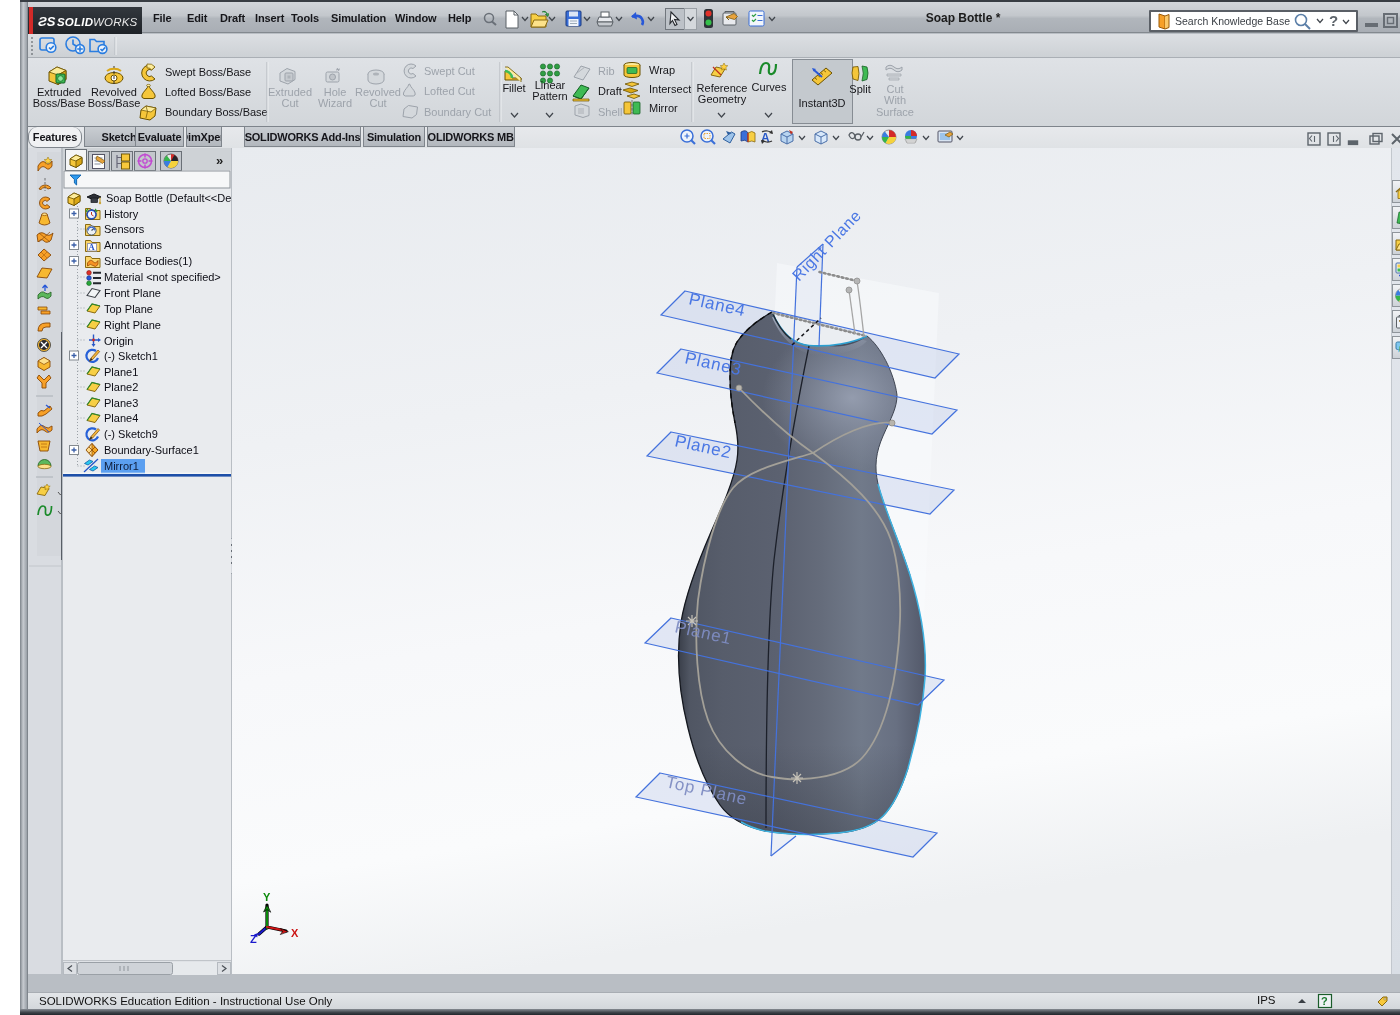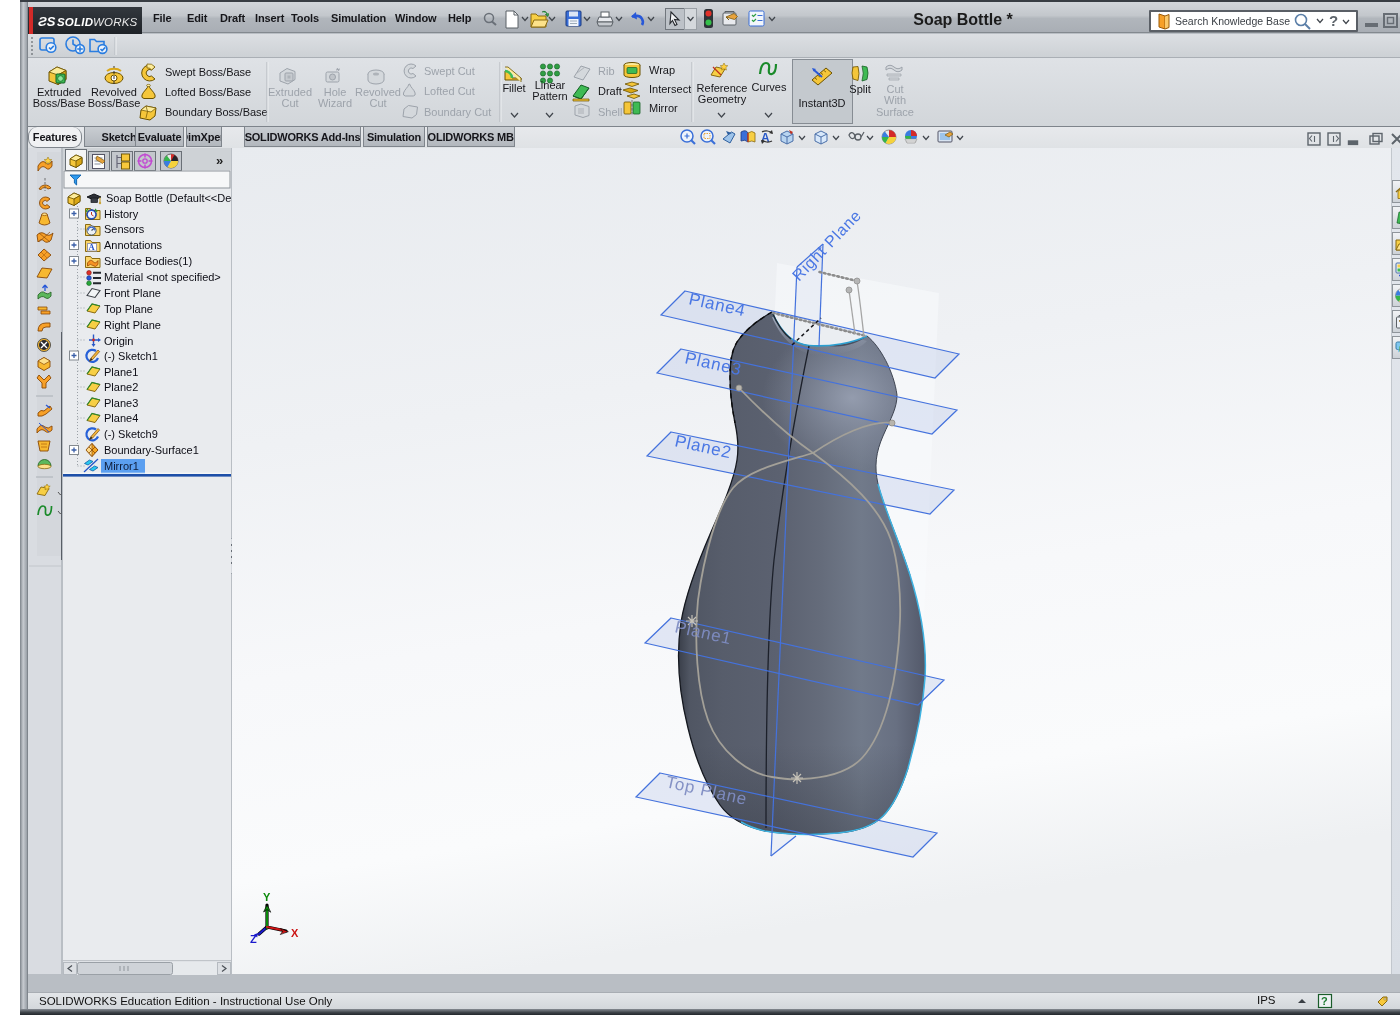--- a/index.html
+++ b/index.html
@@ -12,21 +12,21 @@
 #frame-left { left:0; top:2px; width:8px; height:1007px; background:linear-gradient(90deg,#7e848b,#c7cbd0 40%,#9ba1a8 85%,#6b7178); }
 #frame-right { right:0; top:2px; width:7px; height:1007px; background:linear-gradient(90deg,#6b7178,#c7cbd0 50%,#7e848b); }
 #frame-bottom { left:0; top:1009px; width:1400px; height:6px; background:linear-gradient(180deg,#868c93,#3c4147 60%,#23272c); }
 
 
 #titlebar { left:8px; top:2px; width:1385px; height:31px; background:linear-gradient(180deg,#d2d6da 0%,#c3c7cc 45%,#b1b6bc 55%,#a9aeb5 100%); border-bottom:1px solid #83898f; }
 #logo { left:0px; top:5px; width:114px; height:27px; background:linear-gradient(180deg,#33383e,#1e2227); display:flex; align-items:center; }
 #logo .red { position:absolute; left:1px; top:0px; width:4px; height:27px; background:#d22a28; }
 #logo svg { margin-left:9px; }
 
-#wtitle { left:855px; top:9px; width:160px; text-align:center; font-size:16px; font-weight:bold; color:#1b1b1b; }
+#wtitle { left:855px; top:9px; width:160px; text-align:center; font-size:12px; font-weight:bold; color:#1b1b1b; }
 #searchbox { left:1121px; top:8px; width:209px; height:22px; background:#fff; border:2px solid #5a5f66; border-radius:1px; display:flex; align-items:center; }
 
 
 #qrow { left:8px; top:34px; width:1385px; height:24px; background:linear-gradient(180deg,#dcdfe3,#cdd1d5); border-bottom:1px solid #aaafb5; }
 
 
 #ribbon { left:8px; top:58px; width:1385px; height:69px; background:linear-gradient(180deg,#dfe2e6,#d2d6da); border-bottom:1px solid #7e848b; }
 
 
 #tabrow { left:8px; top:127px; width:1385px; height:21px; background:linear-gradient(180deg,#e7e9ec,#dfe2e5); }

